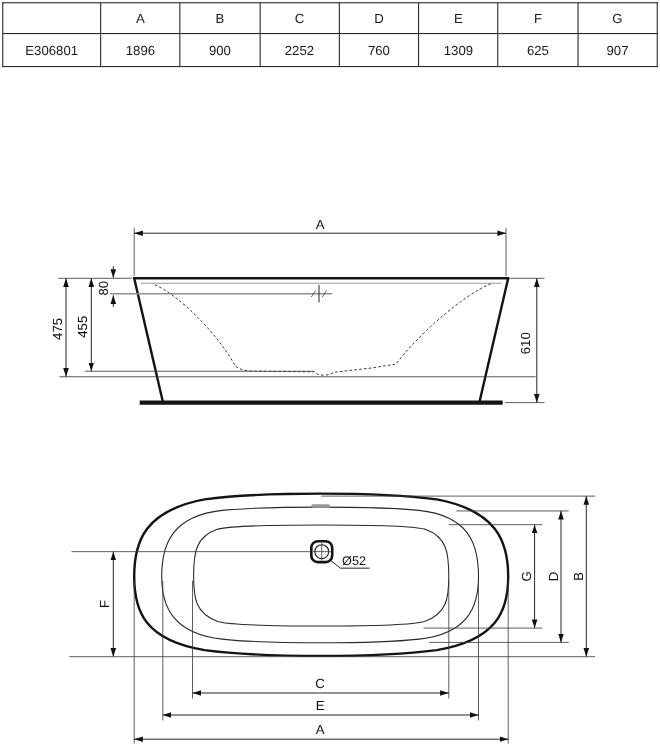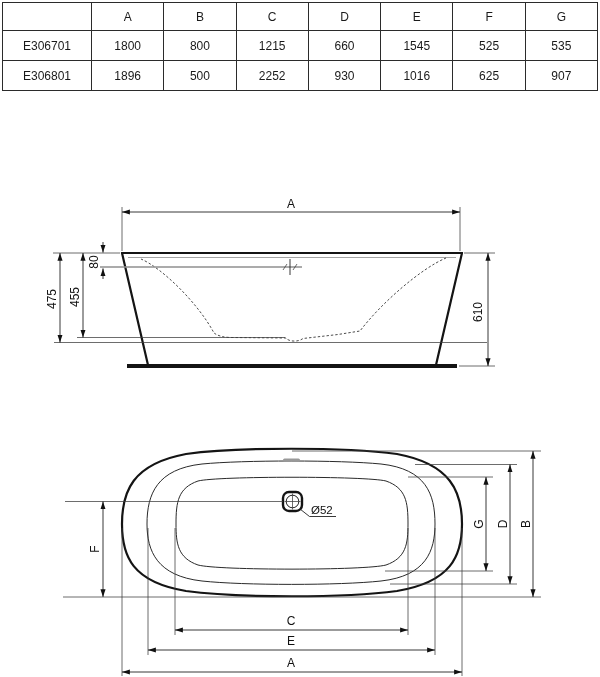--- a/index.html
+++ b/index.html
@@ -50,36 +50,26 @@
       <td></td>
       <td>A</td>
       <td>B</td>
       <td>C</td>
       <td>D</td>
       <td>E</td>
       <td>F</td>
       <td>G</td>
     </tr>
     <tr class="row">
-      <td>E306701</td>
-      <td>1800</td>
-      <td>800</td>
-      <td>1215</td>
-      <td>660</td>
-      <td>1545</td>
-      <td>525</td>
-      <td>535</td>
-    </tr>
-    <tr class="row">
       <td>E306801</td>
       <td>1896</td>
-      <td>500</td>
+      <td>900</td>
       <td>2252</td>
-      <td>930</td>
-      <td>1016</td>
+      <td>760</td>
+      <td>1309</td>
       <td>625</td>
       <td>907</td>
     </tr>
   </tbody>
     </table>
 
   <svg width="600" height="677" viewBox="0 0 600 677">
     <defs>
       <marker id="arr" viewBox="0 0 10 10" refX="9.2" refY="5" markerWidth="9.5" markerHeight="9.5" orient="auto-start-reverse">
         <path d="M0,2 L9.2,5 L0,8 z" fill="#111"></path>

